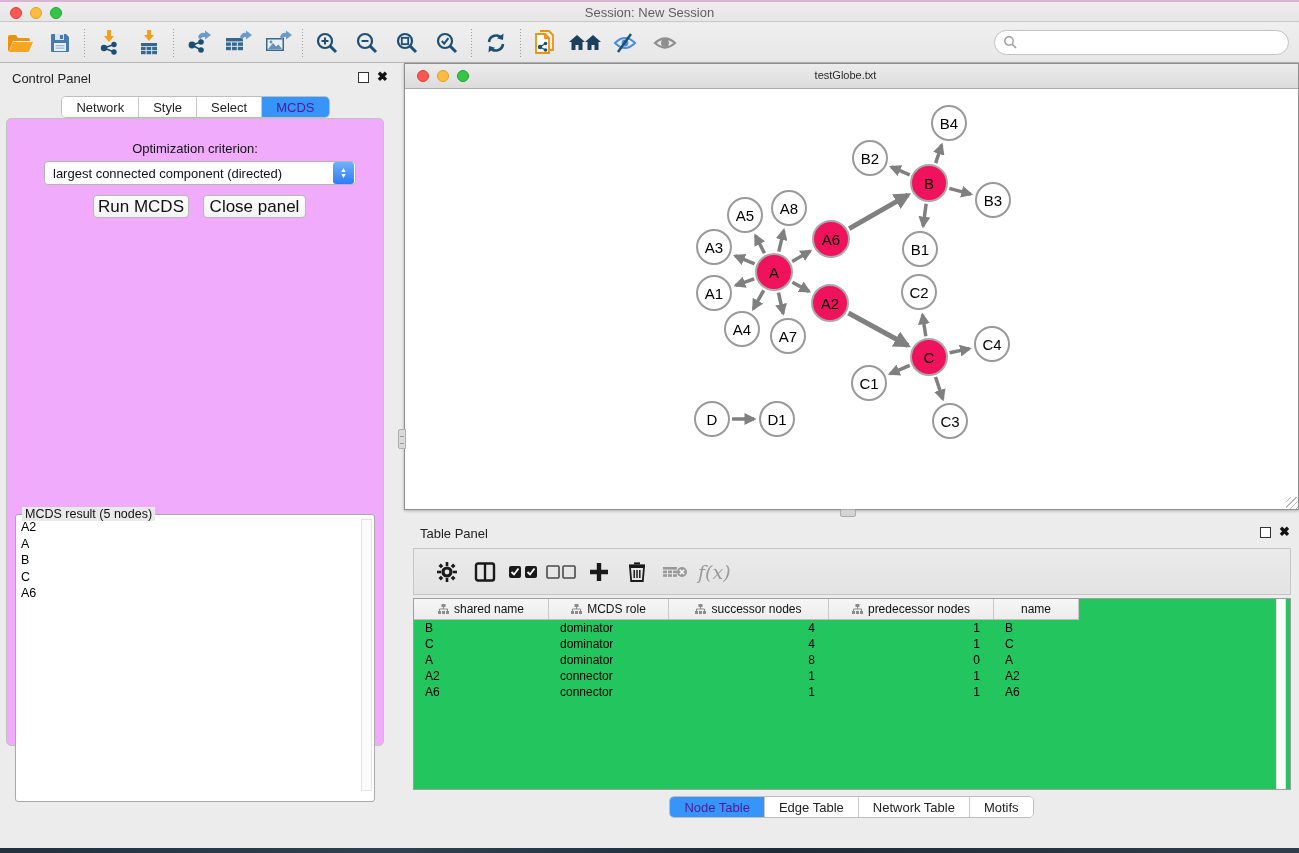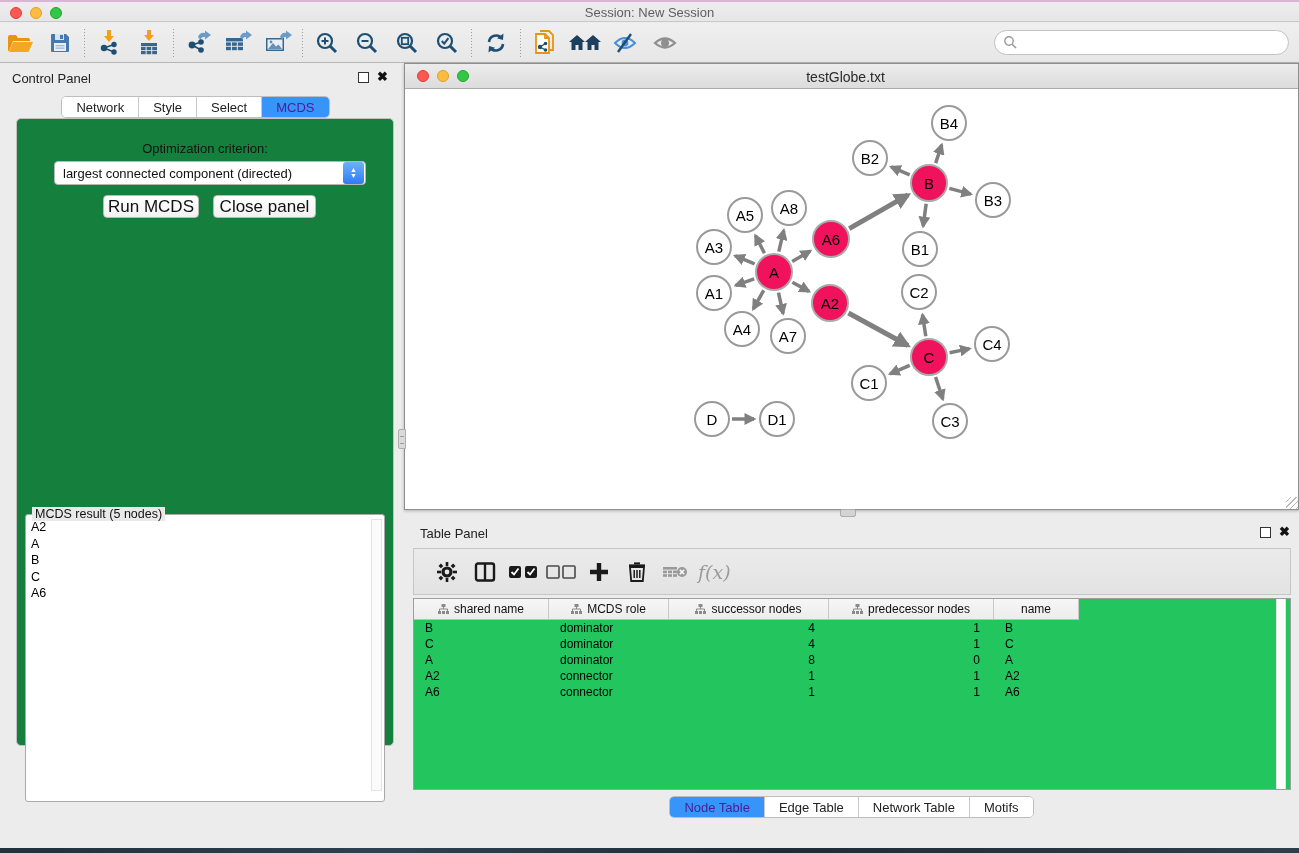--- a/index.html
+++ b/index.html
@@ -38,22 +38,22 @@
   .panel-float-icon { position:absolute; top:9px; width:11px; height:11px; border:1.5px solid #333; background:#fff; }
   .panel-close-icon { position:absolute; top:7px; font-size:13px; font-weight:bold; color:#111; line-height:14px; }
   #cp-header .panel-float-icon { left:358px; } #cp-header .panel-close-icon { left:377px; }
 
   #cp-tabs { position:absolute; left:0; top:33px; width:100%; display:flex; justify-content:center; }
   .seg { display:flex; border:1px solid #BEBEBE; border-radius:5px; overflow:hidden; background:#fff; height:22px; }
   .seg .tab { padding:2px 14px; font-size:13px; color:#222; border-right:1px solid #C9C9C9; display:flex; align-items:center; background:#fff; }
   .seg .tab:last-child { border-right:none; }
   .seg .tab.active { background:#3794F8; color:#4c1d95; }
 
-  #cp-body { position:absolute; left:16px; top:55px; width:378px; height:628px;
-    background:#15803d; border:1px solid #C2C2C2; border-radius:5px; }
+  #cp-body { position:absolute; left:6px; top:55px; width:378px; height:628px;
+    background:#f0abfc; border:1px solid #C2C2C2; border-radius:5px; }
   #opt-label { position:absolute; left:0; top:22px; width:100%; text-align:center; font-size:13px; color:#111; }
   #opt-select { position:absolute; left:37px; top:42px; width:312px; height:24px; background:#fff;
     border:1px solid #B5B5B5; border-radius:4px; display:flex; align-items:center; }
   #opt-select .val { flex:1; font-size:13px; color:#111; padding-left:8px; white-space:nowrap; overflow:hidden; }
   #opt-select .stepper { width:21px; height:22px; border-radius:3px; background:linear-gradient(#6FB1FB,#2E7BF6);
     margin-right:1px; display:flex; flex-direction:column; align-items:center; justify-content:center; color:#fff; font-size:7px; line-height:6px; }
   .cp-btn { position:absolute; top:76px; height:23px; background:linear-gradient(#FFFFFF,#F2F2F2);
     border:1px solid #B9B9B9; border-radius:4px; font-size:17px; color:#111;
     display:flex; align-items:center; justify-content:center; }
   #run-btn { left:86px; width:96px; } #closepanel-btn { left:196px; width:103px; }
@@ -64,21 +64,21 @@
   #mcds-list { position:absolute; left:2px; top:4px; right:14px; bottom:3px; overflow:hidden; }
   .mcds-item { font-size:12.5px; color:#000; line-height:16.5px; padding-left:3px; }
   #mcds-scroll { position:absolute; right:2px; top:4px; width:11px; bottom:10px; background:#FBFBFB; border:1px solid #E4E4E4; }
 
   
   #net-window { position:absolute; left:404px; top:63px; width:895px; height:447px;
     background:#fff; border:1px solid #8E8E8E; box-shadow:0 1px 3px rgba(0,0,0,.25); }
   #net-titlebar { position:absolute; left:0; top:0; width:100%; height:25px;
     background:linear-gradient(#ECECEC,#DCDCDC); border-bottom:1px solid #ABABAB; }
   #net-titlebar .lights { left:12px; top:6px; }
-  #net-title { position:absolute; left:0; right:12px; top:5px; text-align:center; font-size:14px; color:#2A2A2A; }
+  #net-title { position:absolute; left:0; right:12px; top:5px; text-align:center; font-size:11px; color:#2A2A2A; }
   #graph-canvas { position:absolute; left:1px; top:26px; width:891px; height:419px; background:#fff; }
   #graph-svg { position:absolute; inset:0; }
   .gnode { position:absolute; border-radius:50%; display:flex; align-items:center; justify-content:center;
     font-size:15px; color:#000; border:2px solid #9A9A9A; background:#fff; }
   .gnode.hl { background:#F0125C; border-color:#A9A9A9; }
   #net-window .corner-grip { position:absolute; right:0; bottom:0; width:12px; height:12px;
     background:repeating-linear-gradient(135deg, transparent 0 3px, #B9B9B9 3px 4px); }
   #net-left-grip { position:absolute; left:398px; top:429px; width:8px; height:20px;
     background:#DADADA; border:1px solid #ADADAD; border-radius:2px 0 0 2px; }
   #net-left-grip::after { content:""; position:absolute; left:1px; right:1px; top:6px; height:6px;

